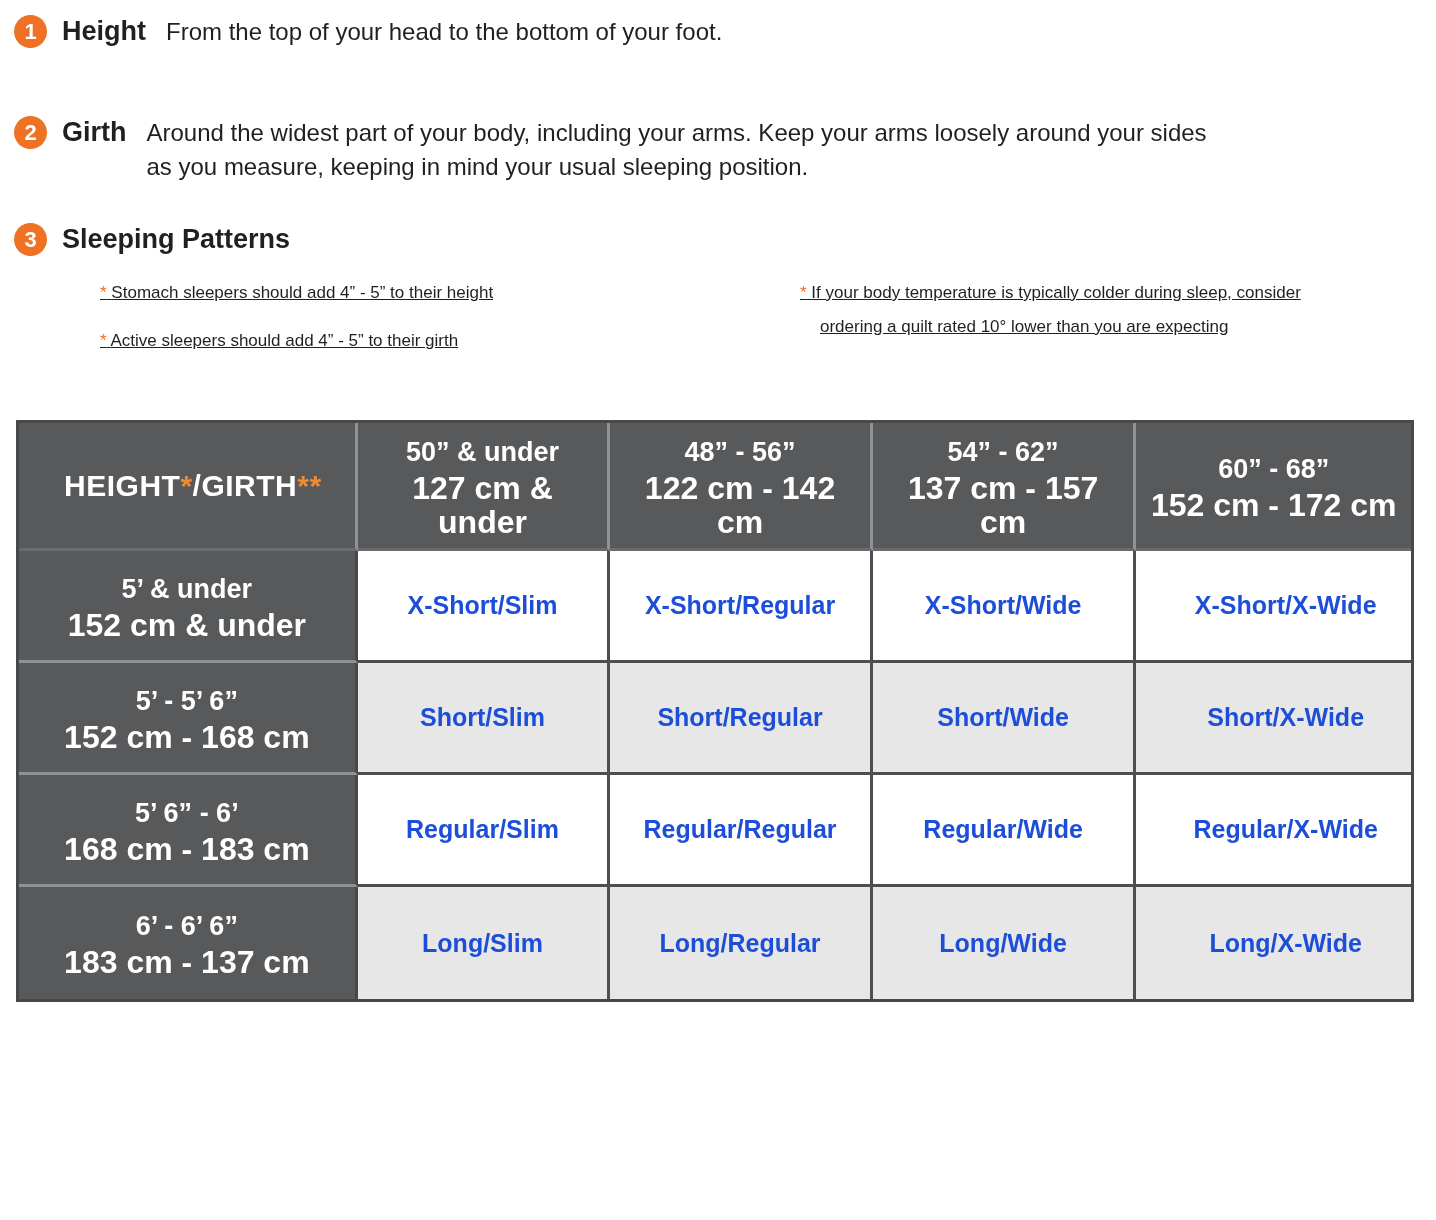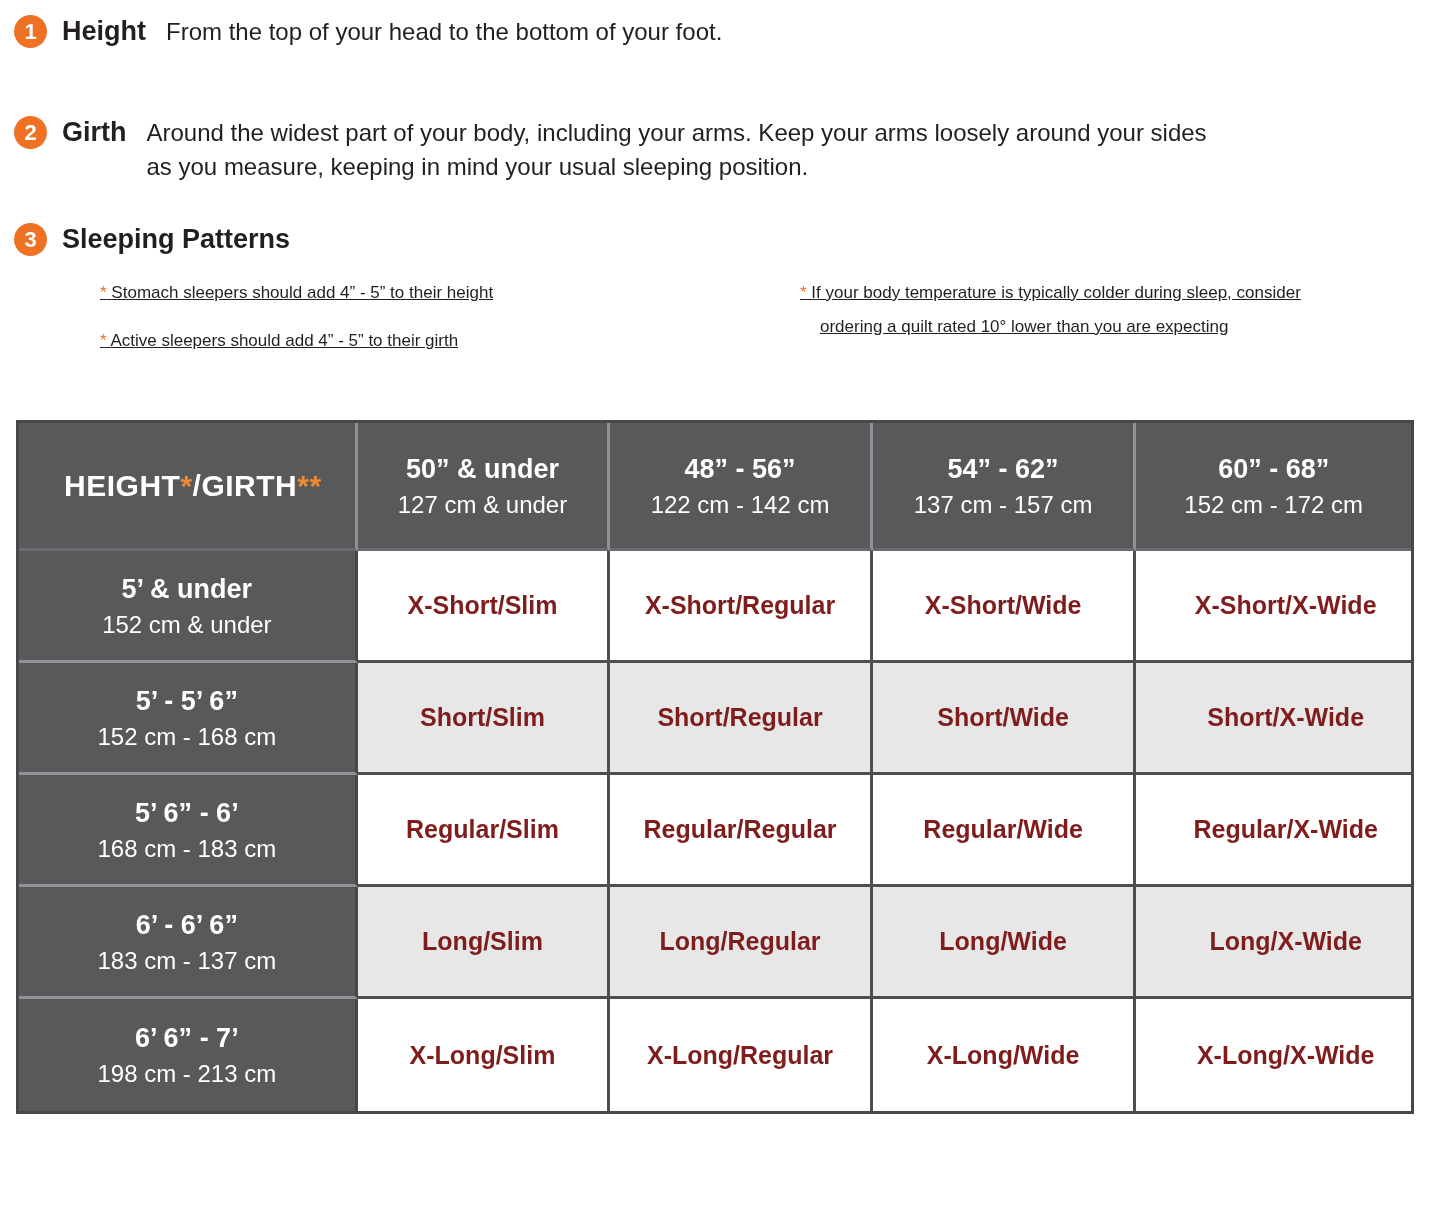--- a/index.html
+++ b/index.html
@@ -97,35 +97,35 @@
   tbody .hdr { border-right: 3px solid #47484a; border-bottom: 3px solid #8f9194; }
   tbody tr:last-child .hdr { border-bottom: none; }
 
   
   .size-table td {
     border-right: 3px solid #4d4e50;
     border-bottom: 3px solid #4d4e50;
     background: #ffffff;
     font-size: 25px;
     font-weight: bold;
-    color: #7f1d1d;
+    color: #1d4ed8;
   }
   .size-table td:last-child { border-right: none; padding-left: 32px; }
   .size-table tbody tr:last-child td { border-bottom: none; }
   .size-table tbody tr.alt td { background: #e7e7e8; }
 
   .corner {
     text-align: center;
     padding-left: 20px !important;
     font-size: 30px;
     font-weight: bold;
     letter-spacing: 0.5px;
   }
   .imp { font-size: 27px; font-weight: bold; line-height: 38px; }
-  .met { font-size: 24px; font-weight: normal; line-height: 34px; }
+  .met { font-size: 32px; font-weight: bold; line-height: 34px; }
   .orange { color: #f08a32; }
 </style>
 </head>
 <body>
 
 <div class="page">
 
 
   <div class="step step--height">
     <span class="badge">1</span>
@@ -217,26 +217,16 @@
       <tr class="alt">
         <th class="hdr">
           <div class="imp">6’ - 6’ 6”</div>
           <div class="met">183 cm - 137 cm</div>
         </th>
         <td>Long/Slim</td>
         <td>Long/Regular</td>
         <td>Long/Wide</td>
         <td>Long/X-Wide</td>
       </tr>
-      <tr>
-        <th class="hdr">
-          <div class="imp">6’ 6” - 7’</div>
-          <div class="met">198 cm - 213 cm</div>
-        </th>
-        <td>X-Long/Slim</td>
-        <td>X-Long/Regular</td>
-        <td>X-Long/Wide</td>
-        <td>X-Long/X-Wide</td>
-      </tr>
     </tbody>
   </table>
 
 </div>
 
 </body></html>

